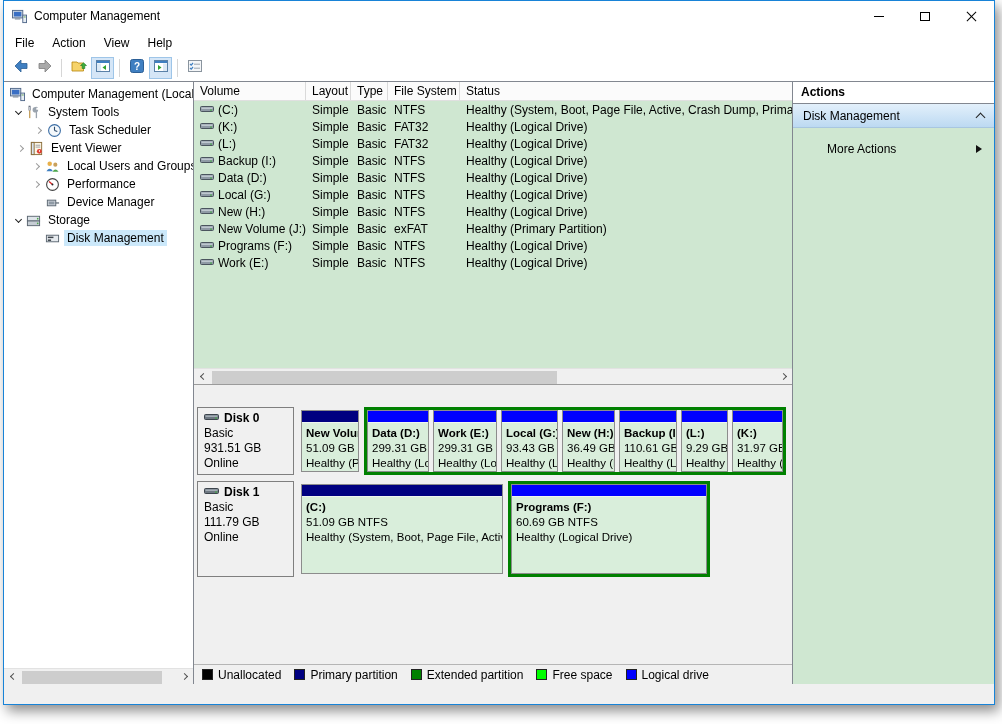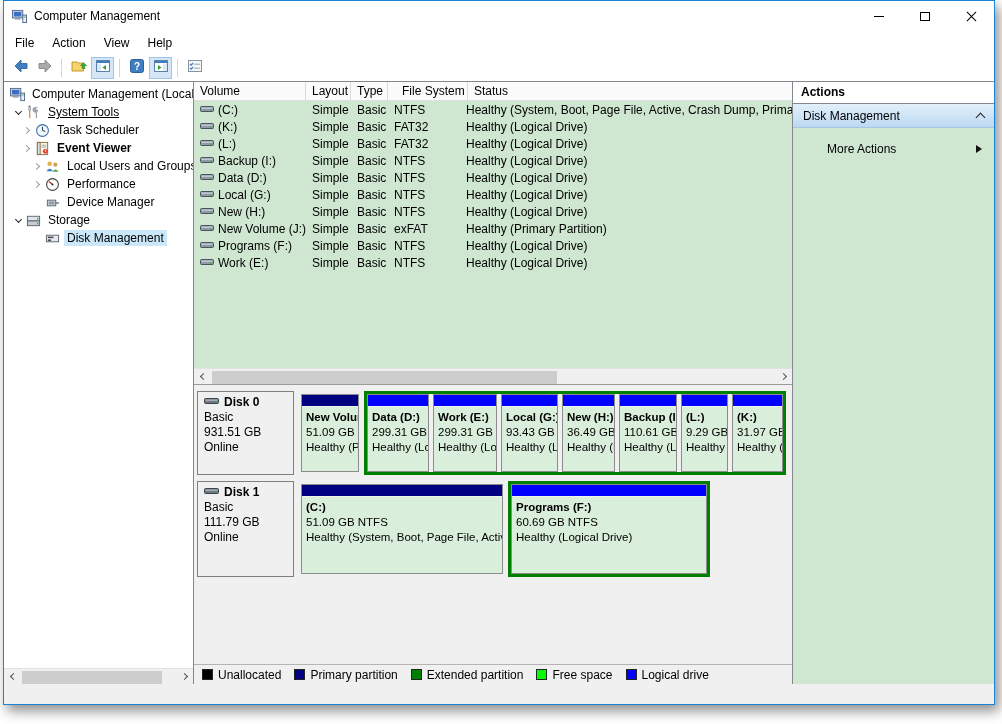--- a/index.html
+++ b/index.html
@@ -182,48 +182,48 @@
               <svg viewBox="0 0 16 16" width="15" height="15">
                 <rect x="0.5" y="1.5" width="11" height="8" fill="#cfd8e2" stroke="#51688a"></rect>
                 <rect x="2" y="3" width="8" height="5" fill="#3a6fc4"></rect>
                 <rect x="3" y="10" width="6" height="1.2" fill="#7d8a99"></rect>
                 <rect x="11.5" y="6.5" width="4" height="8" fill="#e8eef4" stroke="#51688a"></rect>
                 <rect x="12.4" y="8" width="2.2" height="1" fill="#5a9e49"></rect>
               </svg>
             </span>
             <span class="tree-label">Computer Management (Local)</span>
           </div>
-          <div class="tree-row" style="padding-left: 6px; text-decoration: underline;">
+          <div class="tree-row" style="padding-left: 6px;">
             <span class="chev-box">
               <span class="chev-down"></span>
             </span>
             <span class="tree-icon">
               <svg viewBox="0 0 16 16" width="15" height="15">
                 <rect x="3" y="1" width="2" height="5" fill="#c8cdd4" stroke="#6b7280" stroke-width="0.5"></rect>
                 <rect x="3.4" y="6" width="1.2" height="8" fill="#b98d3f"></rect>
                 <path d="M10 2 a3 3 0 1 0 3 3 l-2 0 0-2 2 0 a3 3 0 0 0 -3 -1 z" fill="#9aa3ad"></path>
                 <rect x="10.4" y="7" width="1.4" height="7" fill="#9aa3ad"></rect>
               </svg>
             </span>
             <span class="tree-label">System Tools</span>
           </div>
-          <div class="tree-row" style="padding-left: 15px;">
+          <div class="tree-row" style="padding-left: 27px;">
             <span class="chev-box">
               <span class="chev-right"></span>
             </span>
             <span class="tree-icon">
               <svg viewBox="0 0 16 16" width="15" height="15">
                 <circle cx="8" cy="8" r="6.3" fill="#f4f8fb" stroke="#3c6ea5" stroke-width="1.2"></circle>
                 <line x1="8" y1="8" x2="8" y2="4" stroke="#2b4a6b" stroke-width="1.2"></line>
                 <line x1="8" y1="8" x2="11" y2="9" stroke="#2b4a6b" stroke-width="1.2"></line>
               </svg>
             </span>
             <span class="tree-label">Task Scheduler</span>
           </div>
-          <div class="tree-row" style="padding-left: 15px; font-weight: bold;">
+          <div class="tree-row" style="padding-left: 9px;">
             <span class="chev-box">
               <span class="chev-right"></span>
             </span>
             <span class="tree-icon">
               <svg viewBox="0 0 16 16" width="15" height="15">
                 <rect x="2.5" y="1.5" width="11" height="13" fill="#fdf6e3" stroke="#8a6d3b"></rect>
                 <rect x="2.5" y="1.5" width="3" height="13" fill="#d8e3ee" stroke="#8a6d3b"></rect>
                 <line x1="7" y1="4.5" x2="12" y2="4.5" stroke="#9aa0a8"></line>
                 <line x1="7" y1="6.5" x2="12" y2="6.5" stroke="#9aa0a8"></line>
                 <circle cx="11" cy="11" r="2.6" fill="#e03c31"></circle>
@@ -308,21 +308,21 @@
           </div>
       </div>
     </div>
 
     <div class="center-panel">
       <div class="volume-section">
         <div class="vol-header">
             <div class="vol-hcell" style="width: 112px;">Volume</div>
             <div class="vol-hcell" style="width: 45px;">Layout</div>
             <div class="vol-hcell" style="width: 37px;">Type</div>
-            <div class="vol-hcell" style="width: 72px; margin-left: 8px;">File System</div>
+            <div class="vol-hcell" style="width: 72px;">File System</div>
             <div class="vol-hcell" style="width: 430px;">Status</div>
           </div>
         <div class="vol-rows">
             <div class="vol-row">
               <div class="vol-cell" style="width: 112px;">
                 <span><svg viewBox="0 0 14 10" width="14" height="10">
                     <rect x="0.5" y="2.5" width="13" height="5" rx="1" fill="#8f9aa5" stroke="#4a545e"></rect>
                     <rect x="1.5" y="3.5" width="11" height="1.4" fill="#c4ccd4"></rect>
                     <rect x="10" y="5.6" width="2" height="1" fill="#3fae3f"></rect>
                   </svg></span>
@@ -546,21 +546,21 @@
             <span class="hs-ar left"></span>
           </div>
         <div class="hs-track">
             <div class="hs-thumb" style="left:2px;width:345px;"></div>
           </div>
         <div class="hs-arrow">
             <span class="hs-ar right"></span>
           </div>
       </div>
       <div class="graphical-section">
-          <div class="disk-row" style="height: 84px;">
+          <div class="disk-row" style="height: 84px; align-items: flex-end;">
             <div class="disk-info">
               <div class="disk-title">
                 <span><svg viewBox="0 0 16 10" width="16" height="10">
                     <rect x="0.5" y="2.5" width="14" height="5" rx="1" fill="#6e7882" stroke="#3c444c"></rect>
                     <rect x="1.5" y="3.5" width="12" height="1.4" fill="#aab3bb"></rect>
                     <rect x="11" y="5.6" width="2.2" height="1" fill="#3fae3f"></rect>
                   </svg></span>
                 <span>Disk 0</span>
               </div>
               <div>Basic</div>

